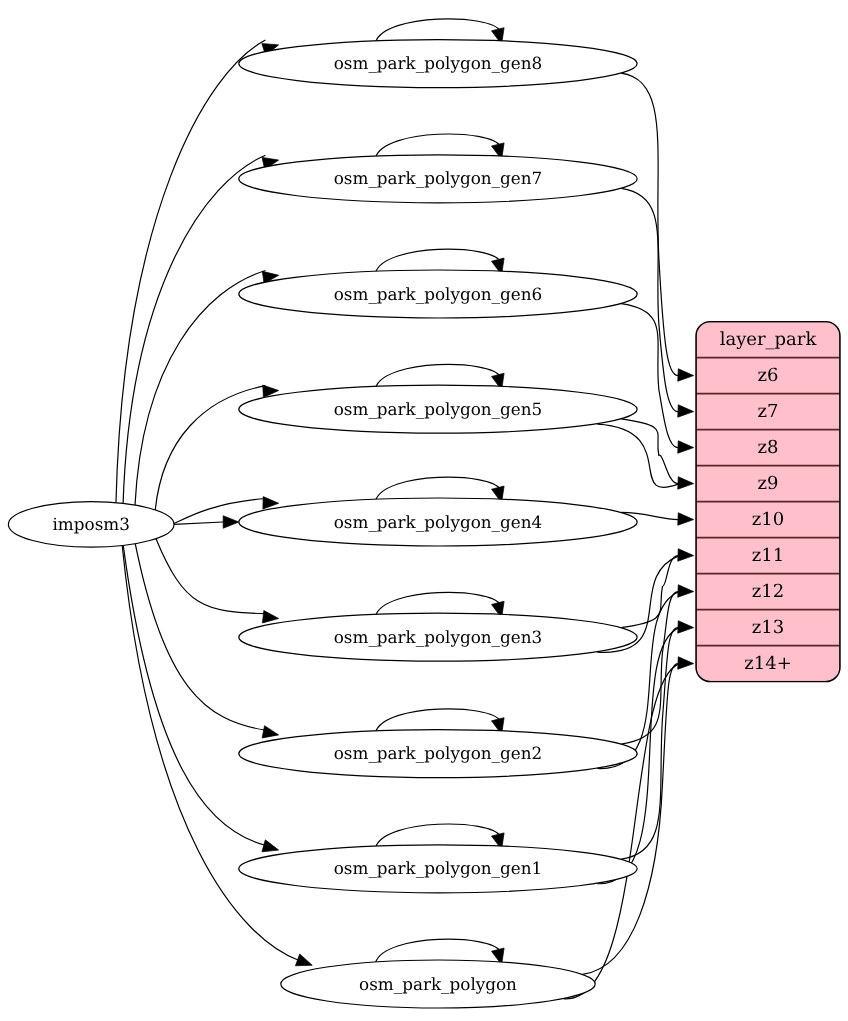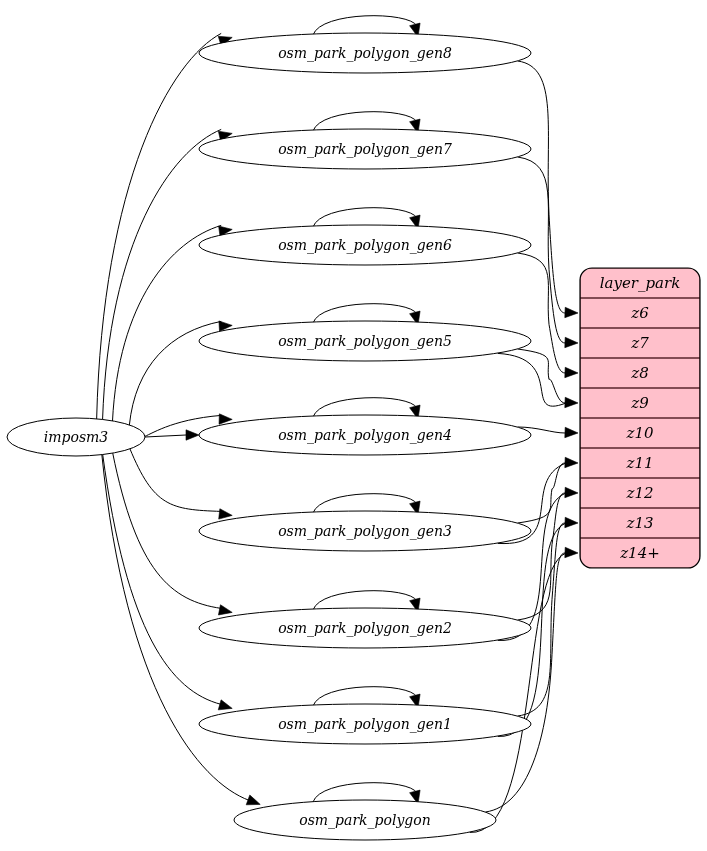--- a/index.html
+++ b/index.html
@@ -10,21 +10,20 @@
   body {
     width: 707px;
     height: 851px;
     font-family: "DejaVu Serif", "Liberation Serif", serif;
     overflow: hidden;
   }
   #graph-root {
     position: relative;
     width: 606px;
     height: 851px;
-    font-style: italic;
   }
   svg#graph-canvas {
     position: absolute;
     top: 0;
     left: 0;
     width: 707px;
     height: 851px;
   }
   .node-ellipse {
     fill: #ffffff;

